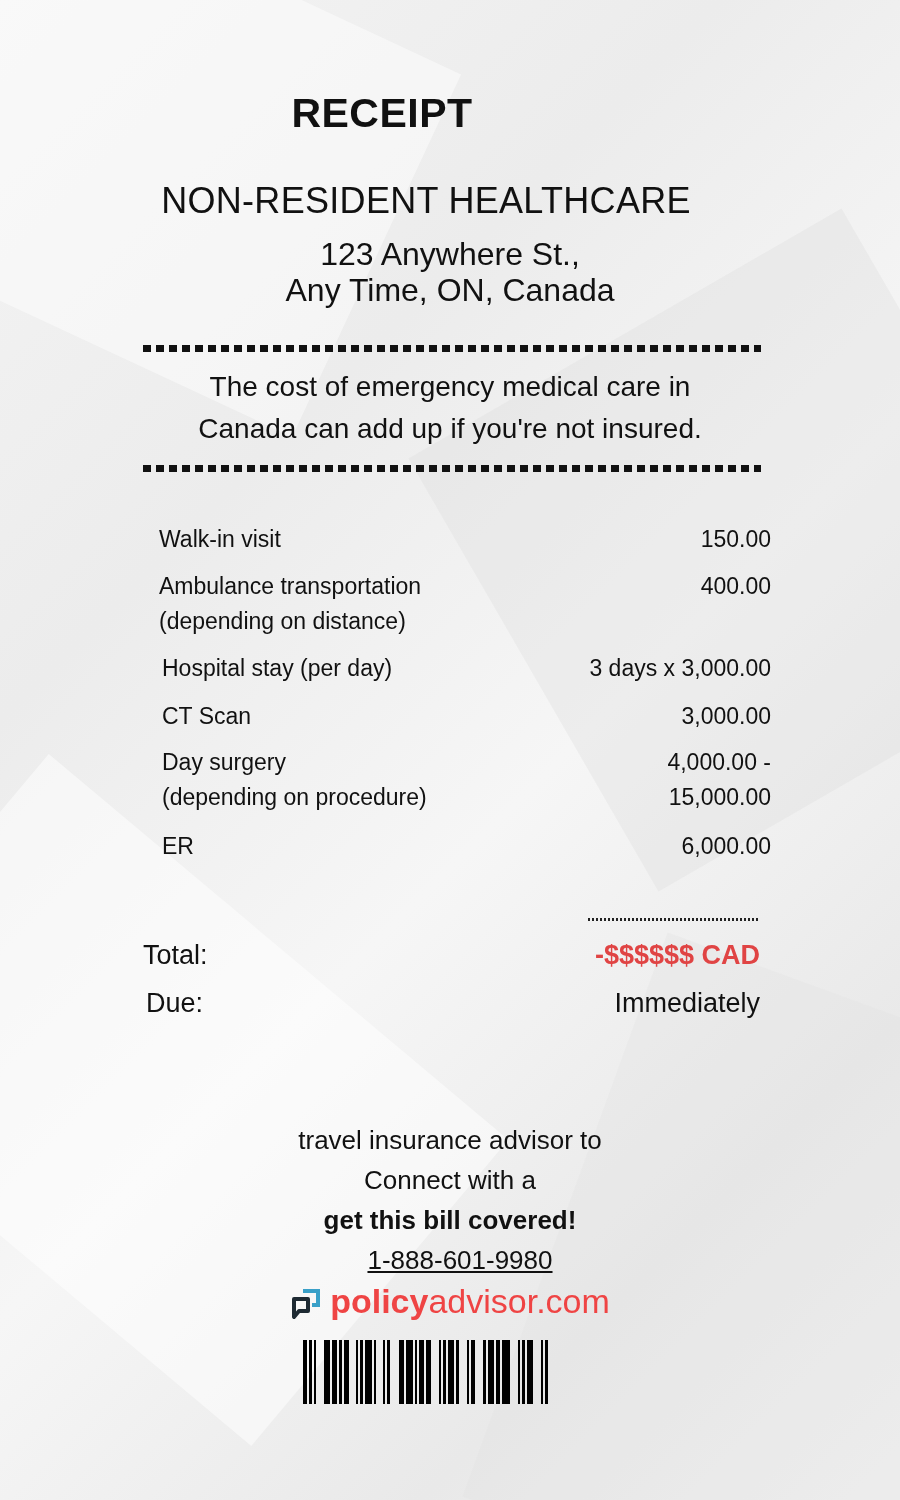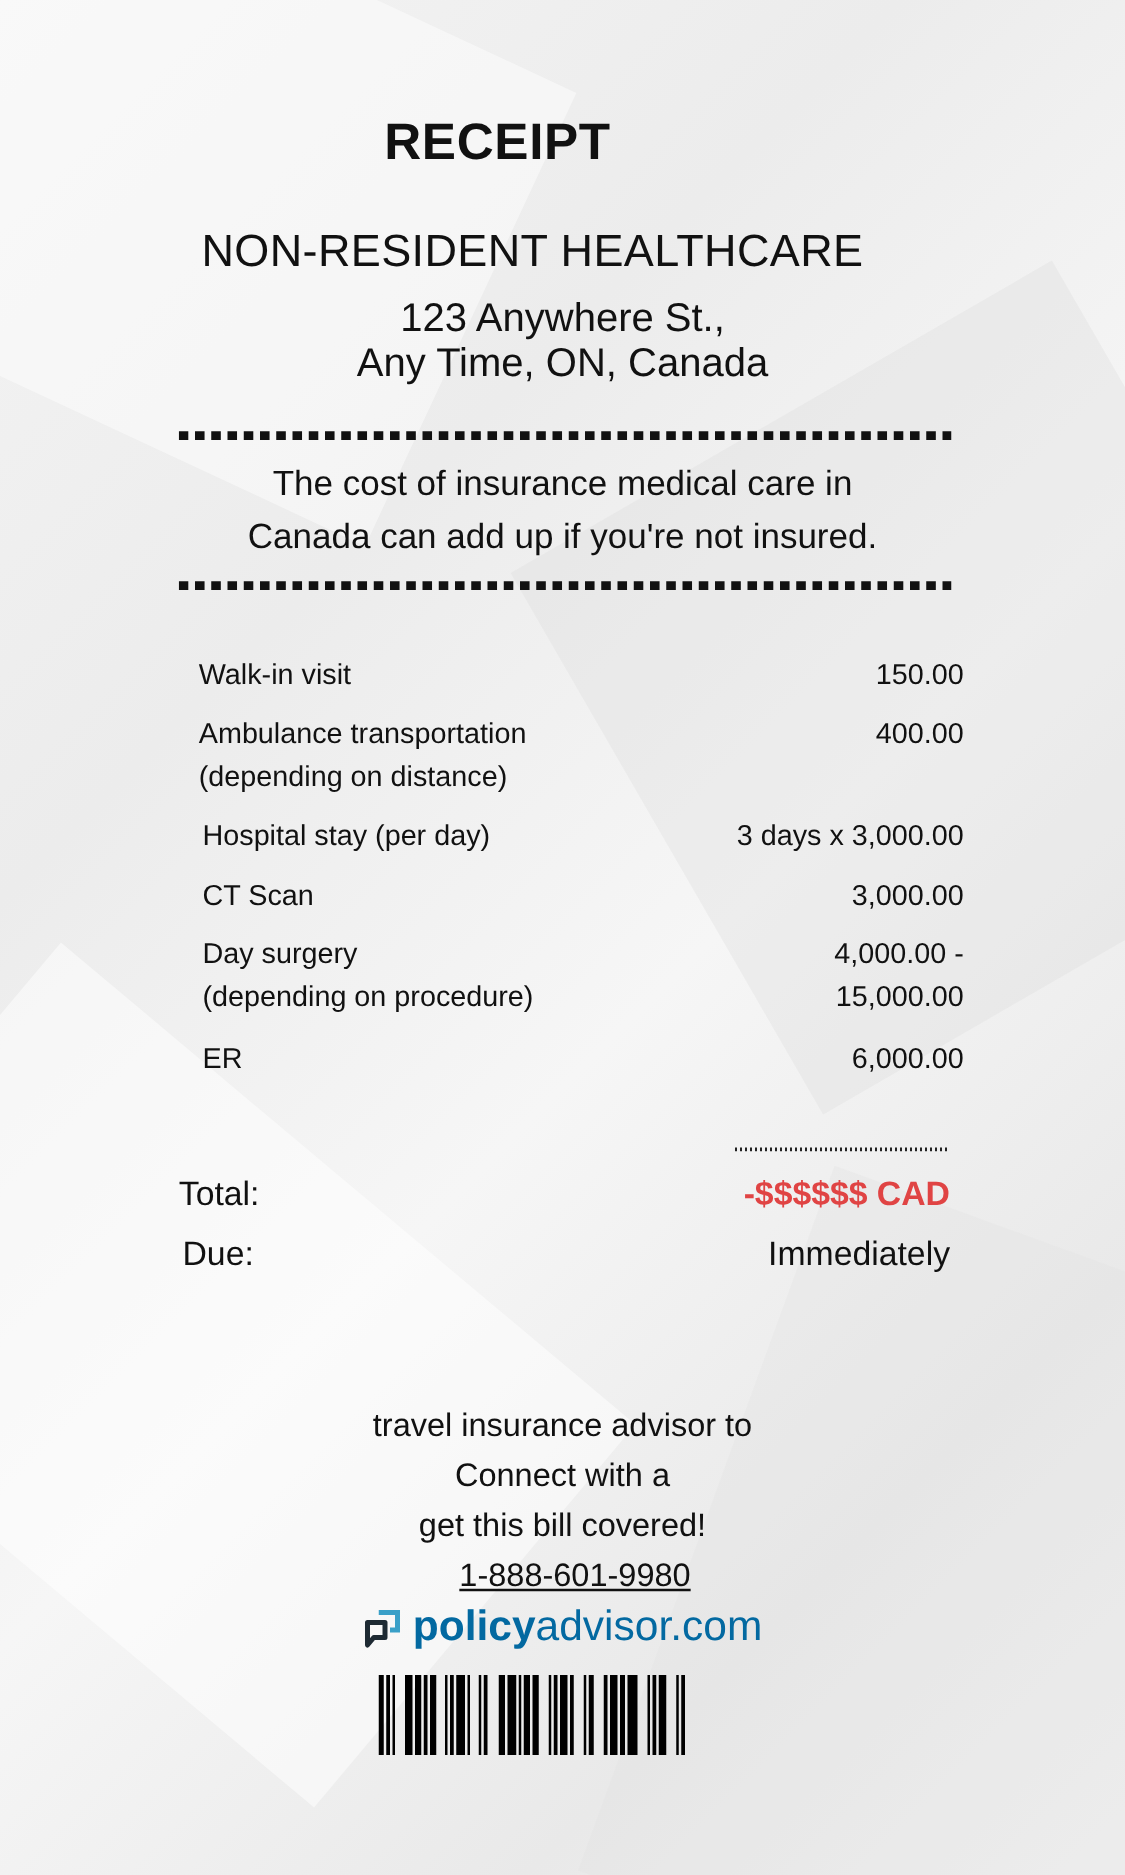--- a/index.html
+++ b/index.html
@@ -2,36 +2,36 @@
 <html><head>
 <meta charset="utf-8">
 <style>
   html,body{margin:0;padding:0;}
   body{width:900px;height:1500px;position:relative;overflow:hidden;
     font-family:"Liberation Sans","DejaVu Sans",sans-serif;color:#111;
     background:linear-gradient(135deg,#f4f4f4 0%,#ececec 30%,#f6f6f6 55%,#e9e9e9 80%,#f2f2f2 100%);}
   .bg{position:absolute;inset:0;overflow:hidden;z-index:0;}
   .bg div{position:absolute;background:rgba(255,255,255,0.45);}
   .content{position:relative;z-index:1;}
-  .title{position:absolute;top:90px;left:16px;width:764px;text-align:center;font-size:41px;font-weight:bold;letter-spacing:0.5px;}
+  .title{position:absolute;top:90px;left:0;width:764px;text-align:center;font-size:41px;font-weight:bold;letter-spacing:0.5px;}
   .org{position:absolute;top:180px;left:0;width:852px;text-align:center;font-size:36px;letter-spacing:0.3px;}
   .addr{position:absolute;top:236px;left:0;width:900px;text-align:center;font-size:32px;line-height:36px;}
   .dots{position:absolute;left:143px;width:618px;height:7px;
     background-image:linear-gradient(90deg,#111 0,#111 8px,transparent 8px);background-size:13px 7px;background-repeat:repeat-x;}
   .msg{position:absolute;top:366px;left:0;width:900px;text-align:center;font-size:28px;line-height:42px;}
   .row{position:absolute;left:143px;width:612px;font-size:23px;line-height:35px;display:flex;justify-content:space-between;margin-left:16px;}
   .row .amt{text-align:right;}
   .sumdots{position:absolute;top:918px;left:588px;width:170px;height:3px;
     background-image:linear-gradient(90deg,#222 0,#222 2px,transparent 2px);background-size:4px 3px;background-repeat:repeat-x;}
   .trow{position:absolute;left:143px;width:617px;font-size:27px;display:flex;justify-content:space-between;}
   .total-val{color:#e04444;font-weight:bold;margin-left:19px;}
   .cta{position:absolute;top:1120px;left:0;width:900px;text-align:center;font-size:26px;line-height:40px;}
-  .cta b{font-weight:normal;}
+  .cta b{font-weight:bold;}
   .phone{text-decoration:underline;margin-left:20px;}
-  .logo{position:absolute;top:1282px;left:0;width:900px;text-align:center;font-size:34px;color:#0369a1;}
+  .logo{position:absolute;top:1282px;left:0;width:900px;text-align:center;font-size:34px;color:#ef4444;}
   .logo .ic{display:inline-block;vertical-align:middle;width:32px;height:34px;margin-right:8px;}
   .logo .b{font-weight:bold;}
   .barcode{position:absolute;top:1340px;left:303px;width:310px;height:64px;display:flex;}
   .barcode span{display:block;height:100%;}
 </style>
 </head>
 <body>
 
 <div class="bg">
   <div style="left:-100px;top:-50px;width:500px;height:400px;transform:rotate(25deg);"></div>
@@ -43,21 +43,21 @@
 <div class="content">
   <div class="title">RECEIPT</div>
   <div class="org">NON-RESIDENT HEALTHCARE</div>
   <div class="addr">
     <div>123 Anywhere St.,</div>
     <div>Any Time, ON, Canada</div>
   </div>
 
   <div class="dots" style="top:345px;"></div>
   <div class="msg">
-    <div>The cost of insurance medical care in</div>
+    <div>The cost of emergency medical care in</div>
     <div>Canada can add up if you're not insured.</div>
   </div>
   <div class="dots" style="top:465px;"></div>
 
   <div class="row" style="top:522px;">
     <div>Walk-in visit</div>
     <div class="amt">150.00</div>
   </div>
   <div class="row" style="top:569px;">
     <div>

